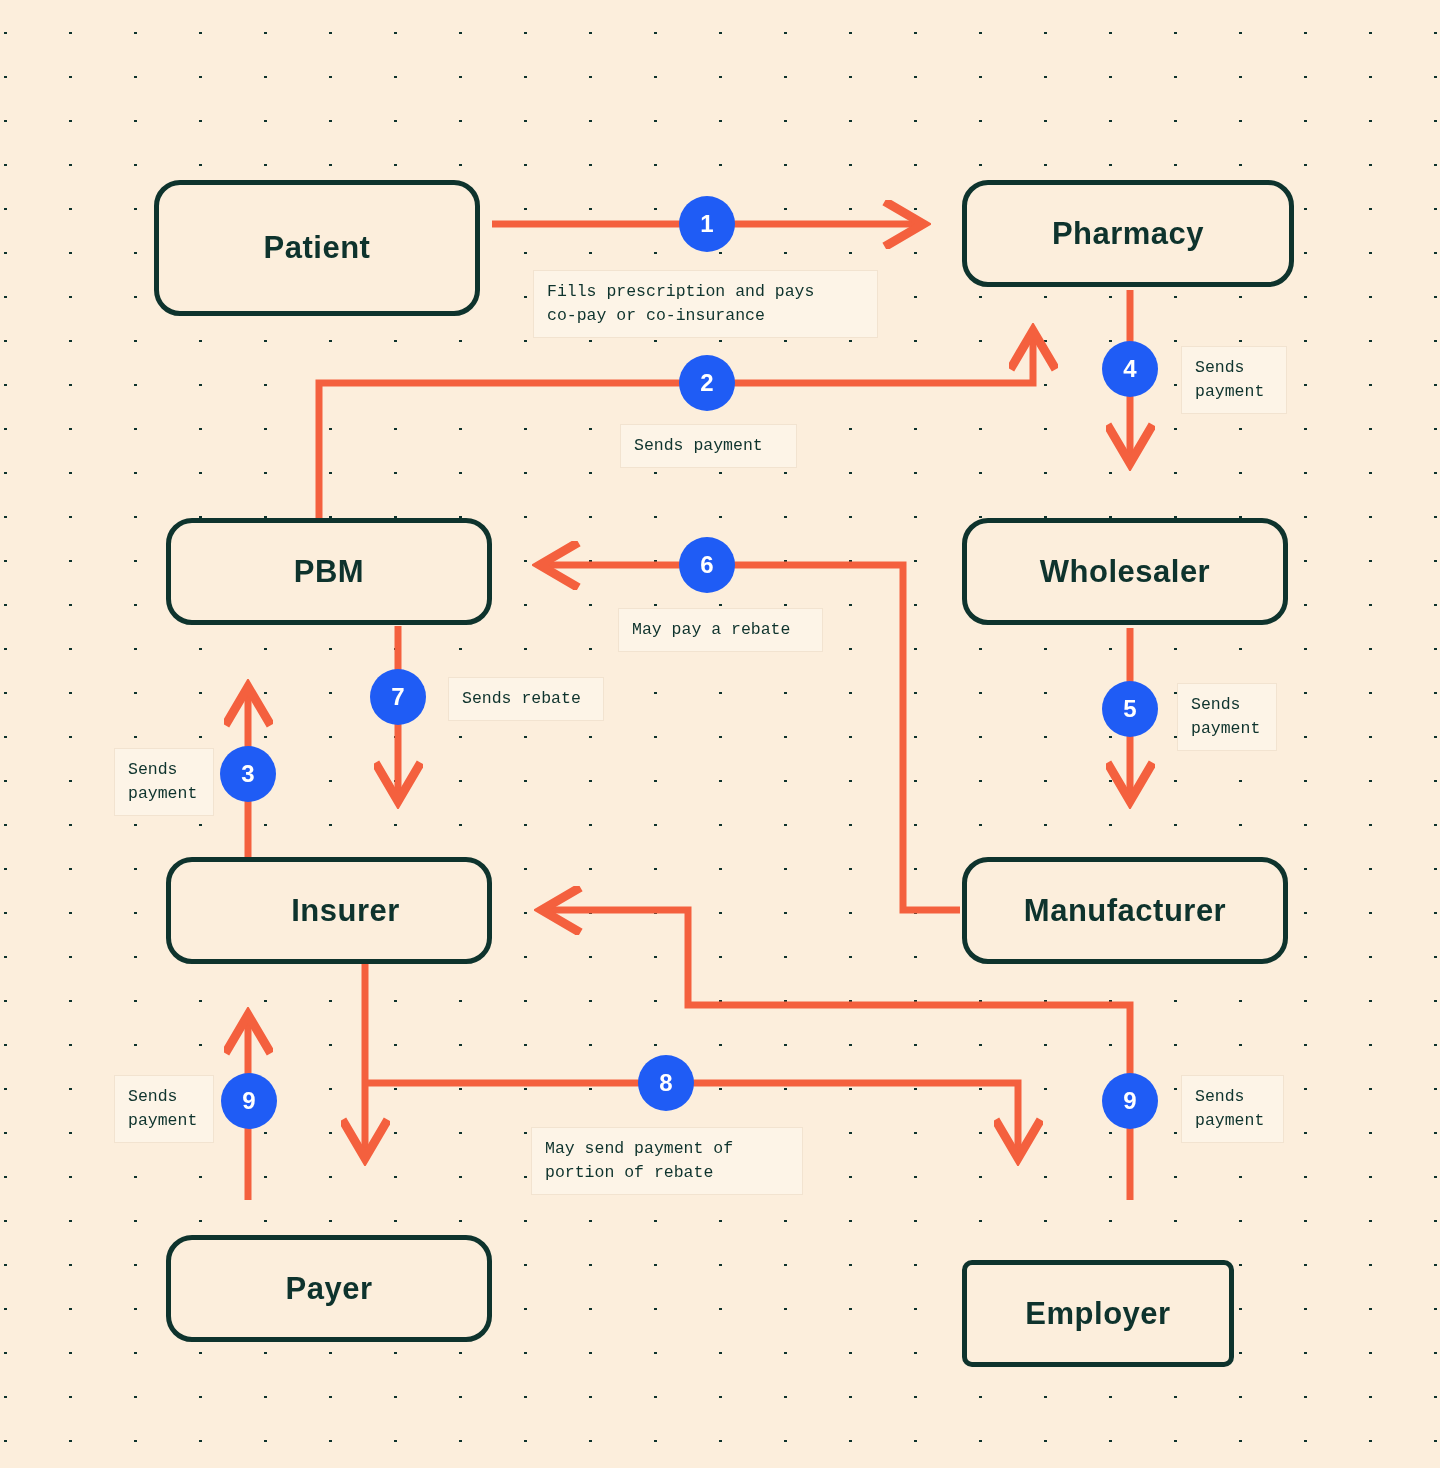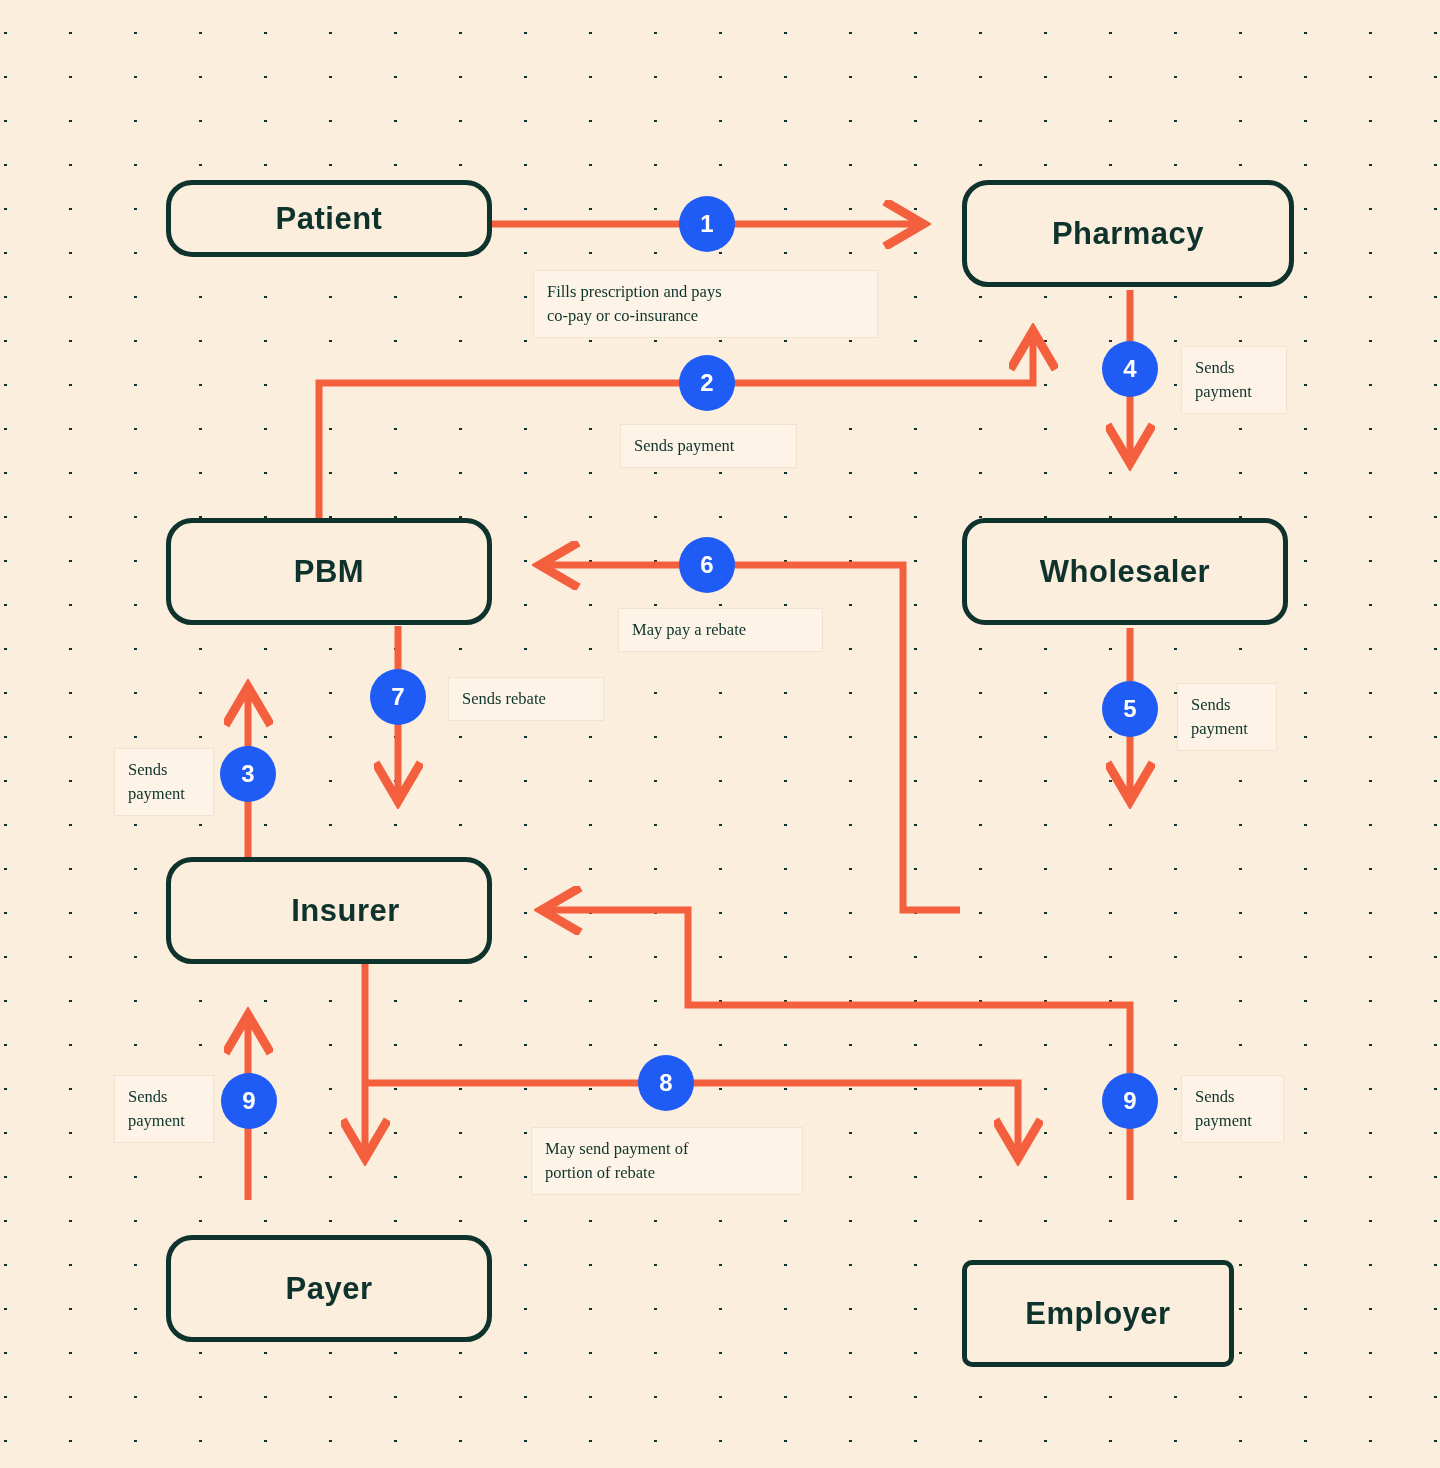--- a/index.html
+++ b/index.html
@@ -45,21 +45,21 @@
     display: flex; align-items: center; justify-content: center;
     font-family: "Liberation Sans", sans-serif;
     font-size: 24px;
     font-weight: 700;
   }
   .note {
     position: absolute;
     background: #FDF4E7;
     border: 1px solid #F2E3D0;
     padding: 9px 13px;
-    font-family: Liberation Serif, serif;
+    font-family: Liberation Mono, monospace;
     font-size: 16.5px;
     line-height: 1.45;
     color: #0E332D;
     white-space: pre-line;
   }
 </style>
 </head>
 <body>
 
 <div id="stage">
@@ -89,40 +89,43 @@
       <path d="M365,1083 L1018,1083 L1018,1155" marker-end="url(#ah)"></path>
 
       <path d="M365,962 L365,1155" marker-end="url(#ah)"></path>
 
       <path d="M248,1200 L248,1018" marker-end="url(#ah)"></path>
 
       <path d="M1130,1200 L1130,1005 L688,1005 L688,910 L545,910" marker-end="url(#ah)"></path>
     </g>
   </svg>
 
-  <div class="node" style="left:166px; top:180px; width:326px; height:77px;">
+  <div class="node" style="left:154px; top:180px; width:326px; height:136px;">
     <span class="node-label">Patient</span>
   </div>
 
   <div class="node" style="left:962px; top:180px; width:332px; height:107px;">
     <span class="node-label">Pharmacy</span>
   </div>
 
   <div class="node" style="left:166px; top:518px; width:326px; height:107px;">
     <span class="node-label">PBM</span>
   </div>
 
-  <div class="node" style="left:962px; top:518px; width:326px; height:107px;border-radius:23px;">
+  <div class="node" style="left:962px; top:518px; width:326px; height:107px;">
     <span class="node-label">Wholesaler</span>
   </div>
 
   <div class="node" style="left:166px; top:857px; width:326px; height:107px;padding-left:33px;">
     <span class="node-label">Insurer</span>
   </div>
 
+  <div class="node" style="left:962px; top:857px; width:326px; height:107px;">
+    <span class="node-label">Manufacturer</span>
+  </div>
 
   <div class="node" style="left:166px; top:1196px; width:326px; height:107px;margin-top:39px;">
     <span class="node-label">Payer</span>
   </div>
 
   <div class="node" style="left:962px; top:1260px; width:272px; height:107px;border-radius:10px;">
     <span class="node-label">Employer</span>
   </div>
 
   <div class="step" style="left:679px; top:196px;">

